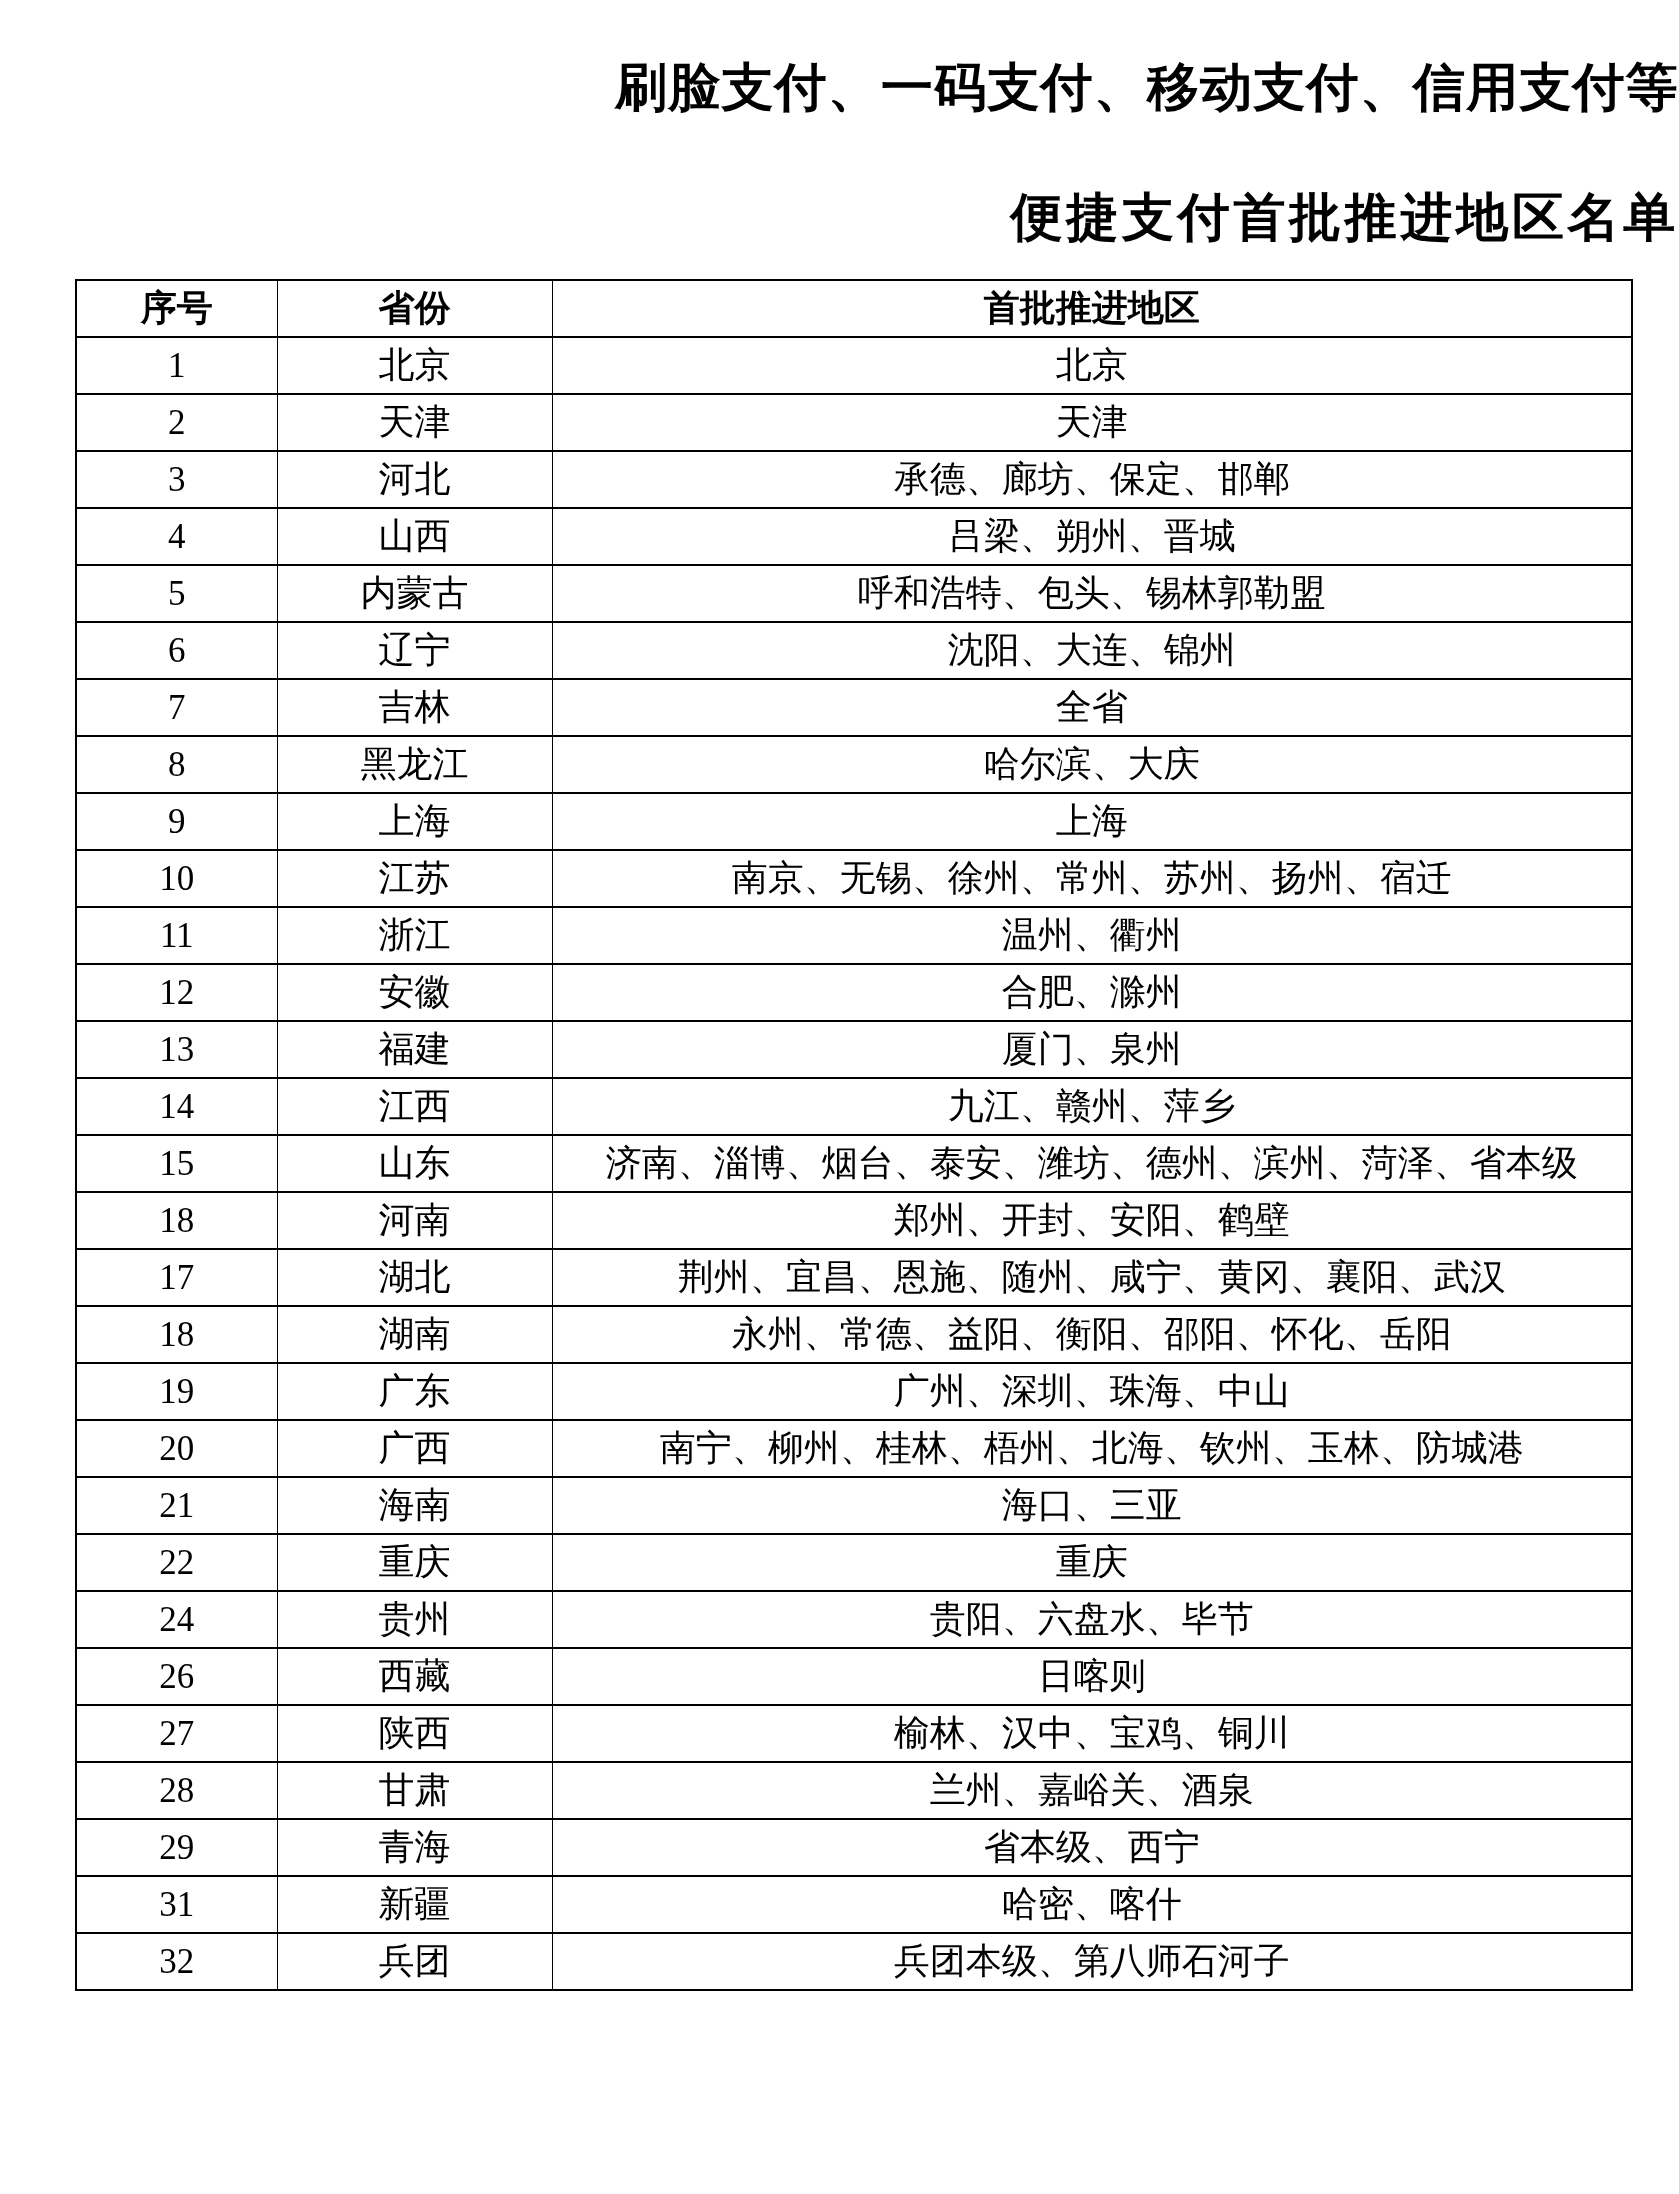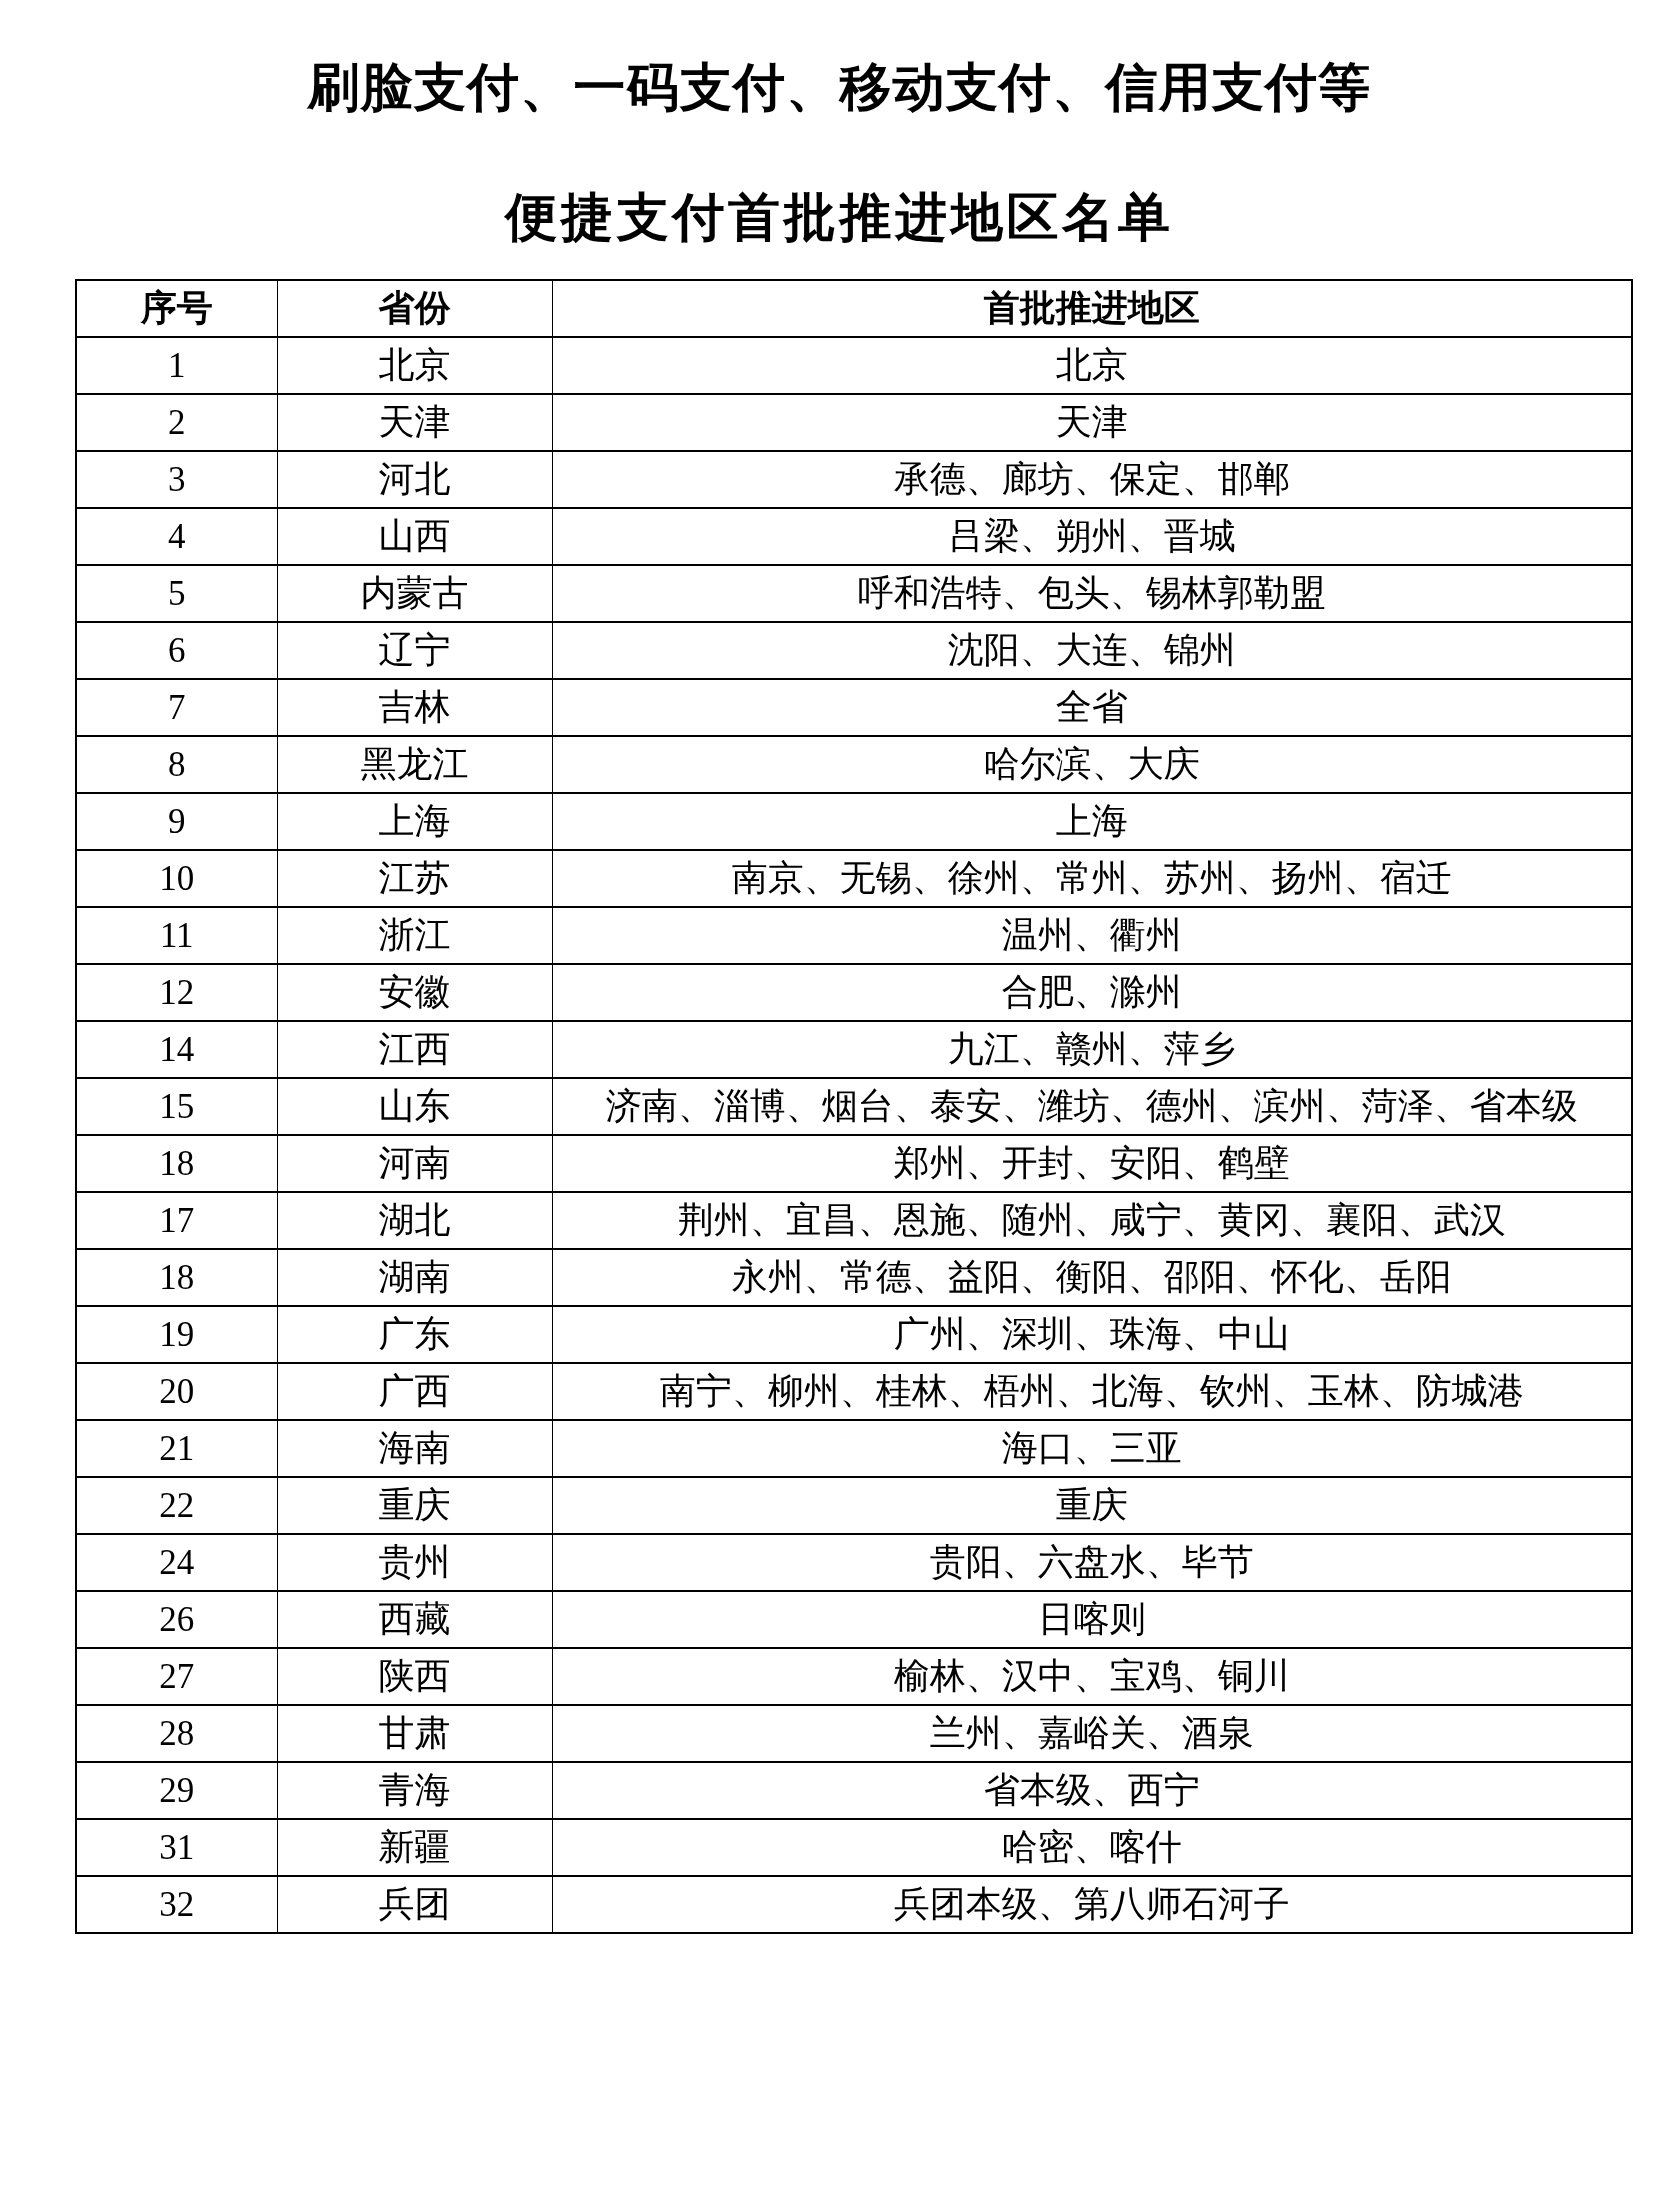--- a/index.html
+++ b/index.html
@@ -15,21 +15,21 @@
   }
   .page {
     position: relative;
     width: 1679px;
     height: 2194px;
     background: #ffffff;
     overflow: hidden;
   }
   .title-block {
     padding-top: 62px;
-    text-align: center;
+    text-align: right;
   }
   .title-line {
     font-family: "Liberation Serif", serif;
     font-weight: bold;
     font-size: 52px;
     line-height: 1;
     letter-spacing: 1.2px;
     white-space: nowrap;
   }
   .title-line.second {
@@ -159,20 +159,25 @@
           <td class="col-no">11</td>
           <td class="col-prov">浙江</td>
           <td class="col-region">温州、衢州</td>
         </tr>
         <tr>
           <td class="col-no">12</td>
           <td class="col-prov">安徽</td>
           <td class="col-region">合肥、滁州</td>
         </tr>
         <tr>
+          <td class="col-no">13</td>
+          <td class="col-prov">福建</td>
+          <td class="col-region">厦门、泉州</td>
+        </tr>
+        <tr>
           <td class="col-no">14</td>
           <td class="col-prov">江西</td>
           <td class="col-region">九江、赣州、萍乡</td>
         </tr>
         <tr>
           <td class="col-no">15</td>
           <td class="col-prov">山东</td>
           <td class="col-region">济南、淄博、烟台、泰安、潍坊、德州、滨州、菏泽、省本级</td>
         </tr>
         <tr>

